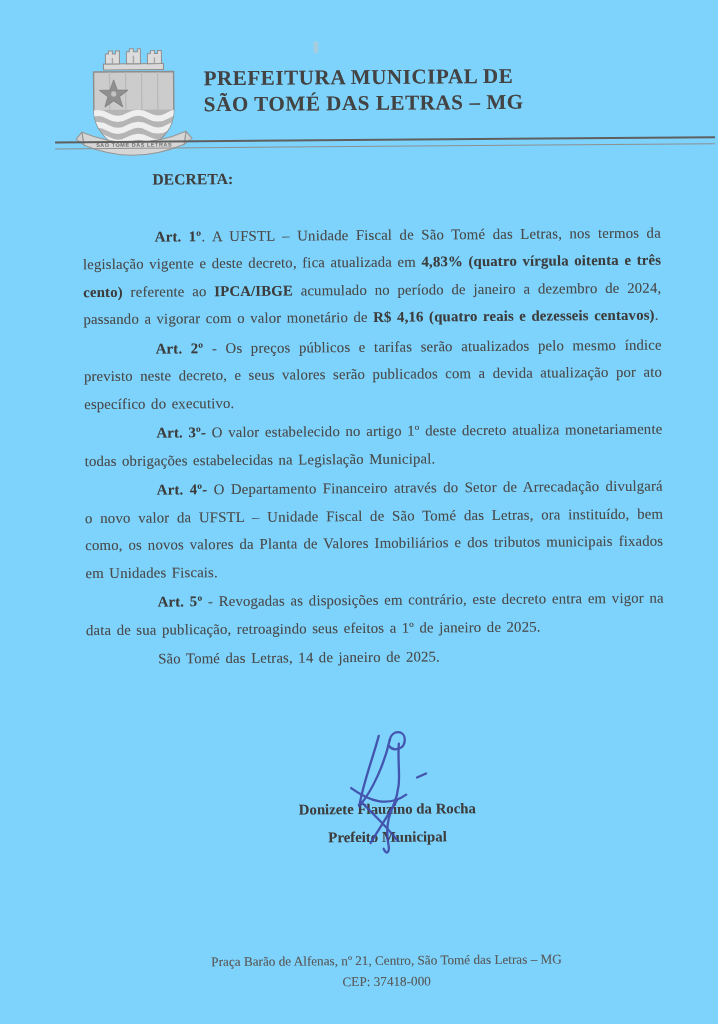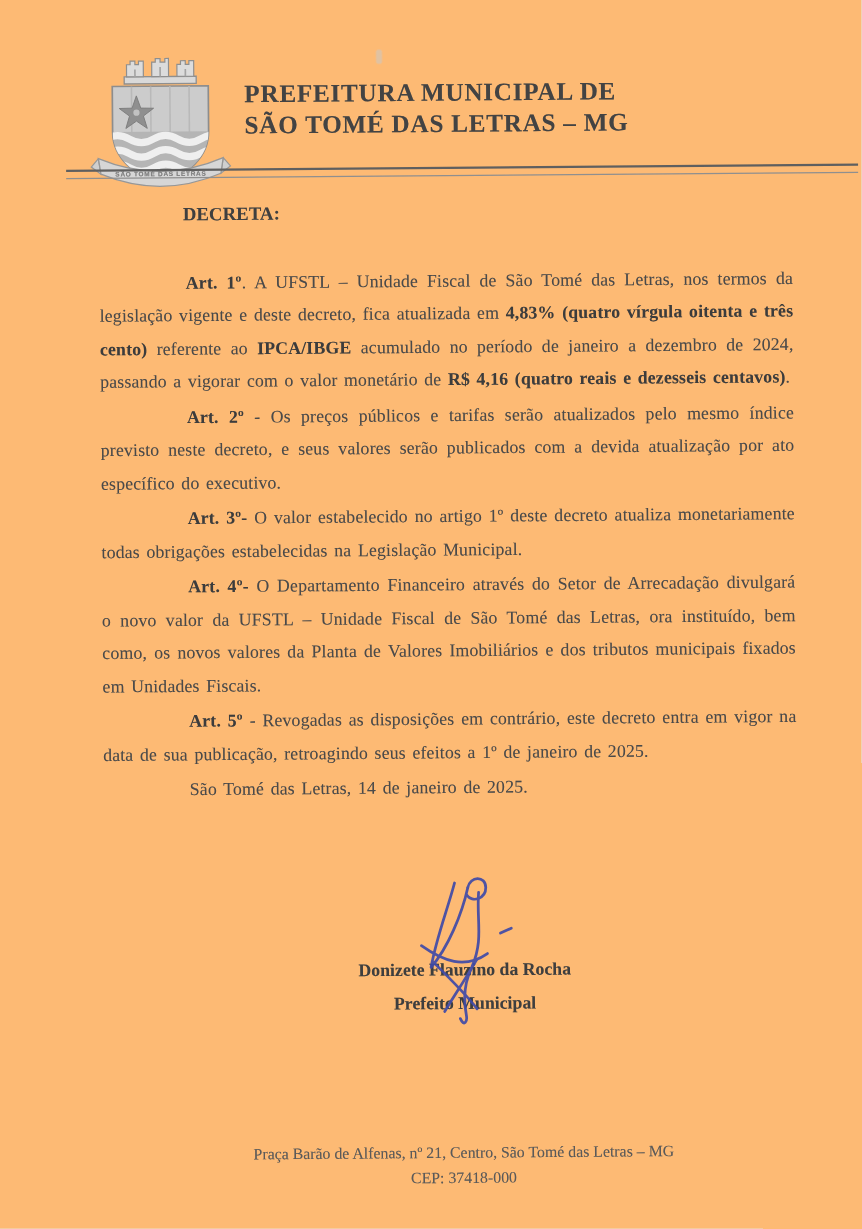--- a/index.html
+++ b/index.html
@@ -1,18 +1,18 @@
 <!DOCTYPE html>
 <html lang="pt"><head>
 <meta charset="utf-8">
 <style>
   html,body{margin:0;padding:0;background:#e8e8e8;}
   .page{
     position:relative;width:718px;height:1024px;margin:0 auto;
-    background:#fdba74;overflow:hidden;
+    background:#7dd3fc;overflow:hidden;
     font-family:"Liberation Serif","DejaVu Serif",serif;
     color:#4a4a4a;
   }
   .skew{
     position:absolute;inset:0;
     transform:rotate(-0.45deg);transform-origin:50% 50%;
     text-shadow:0 0 0.5px rgba(80,80,80,0.35);
   }
   
   .crest{position:absolute;left:77px;top:44px;width:120px;height:114px;}

